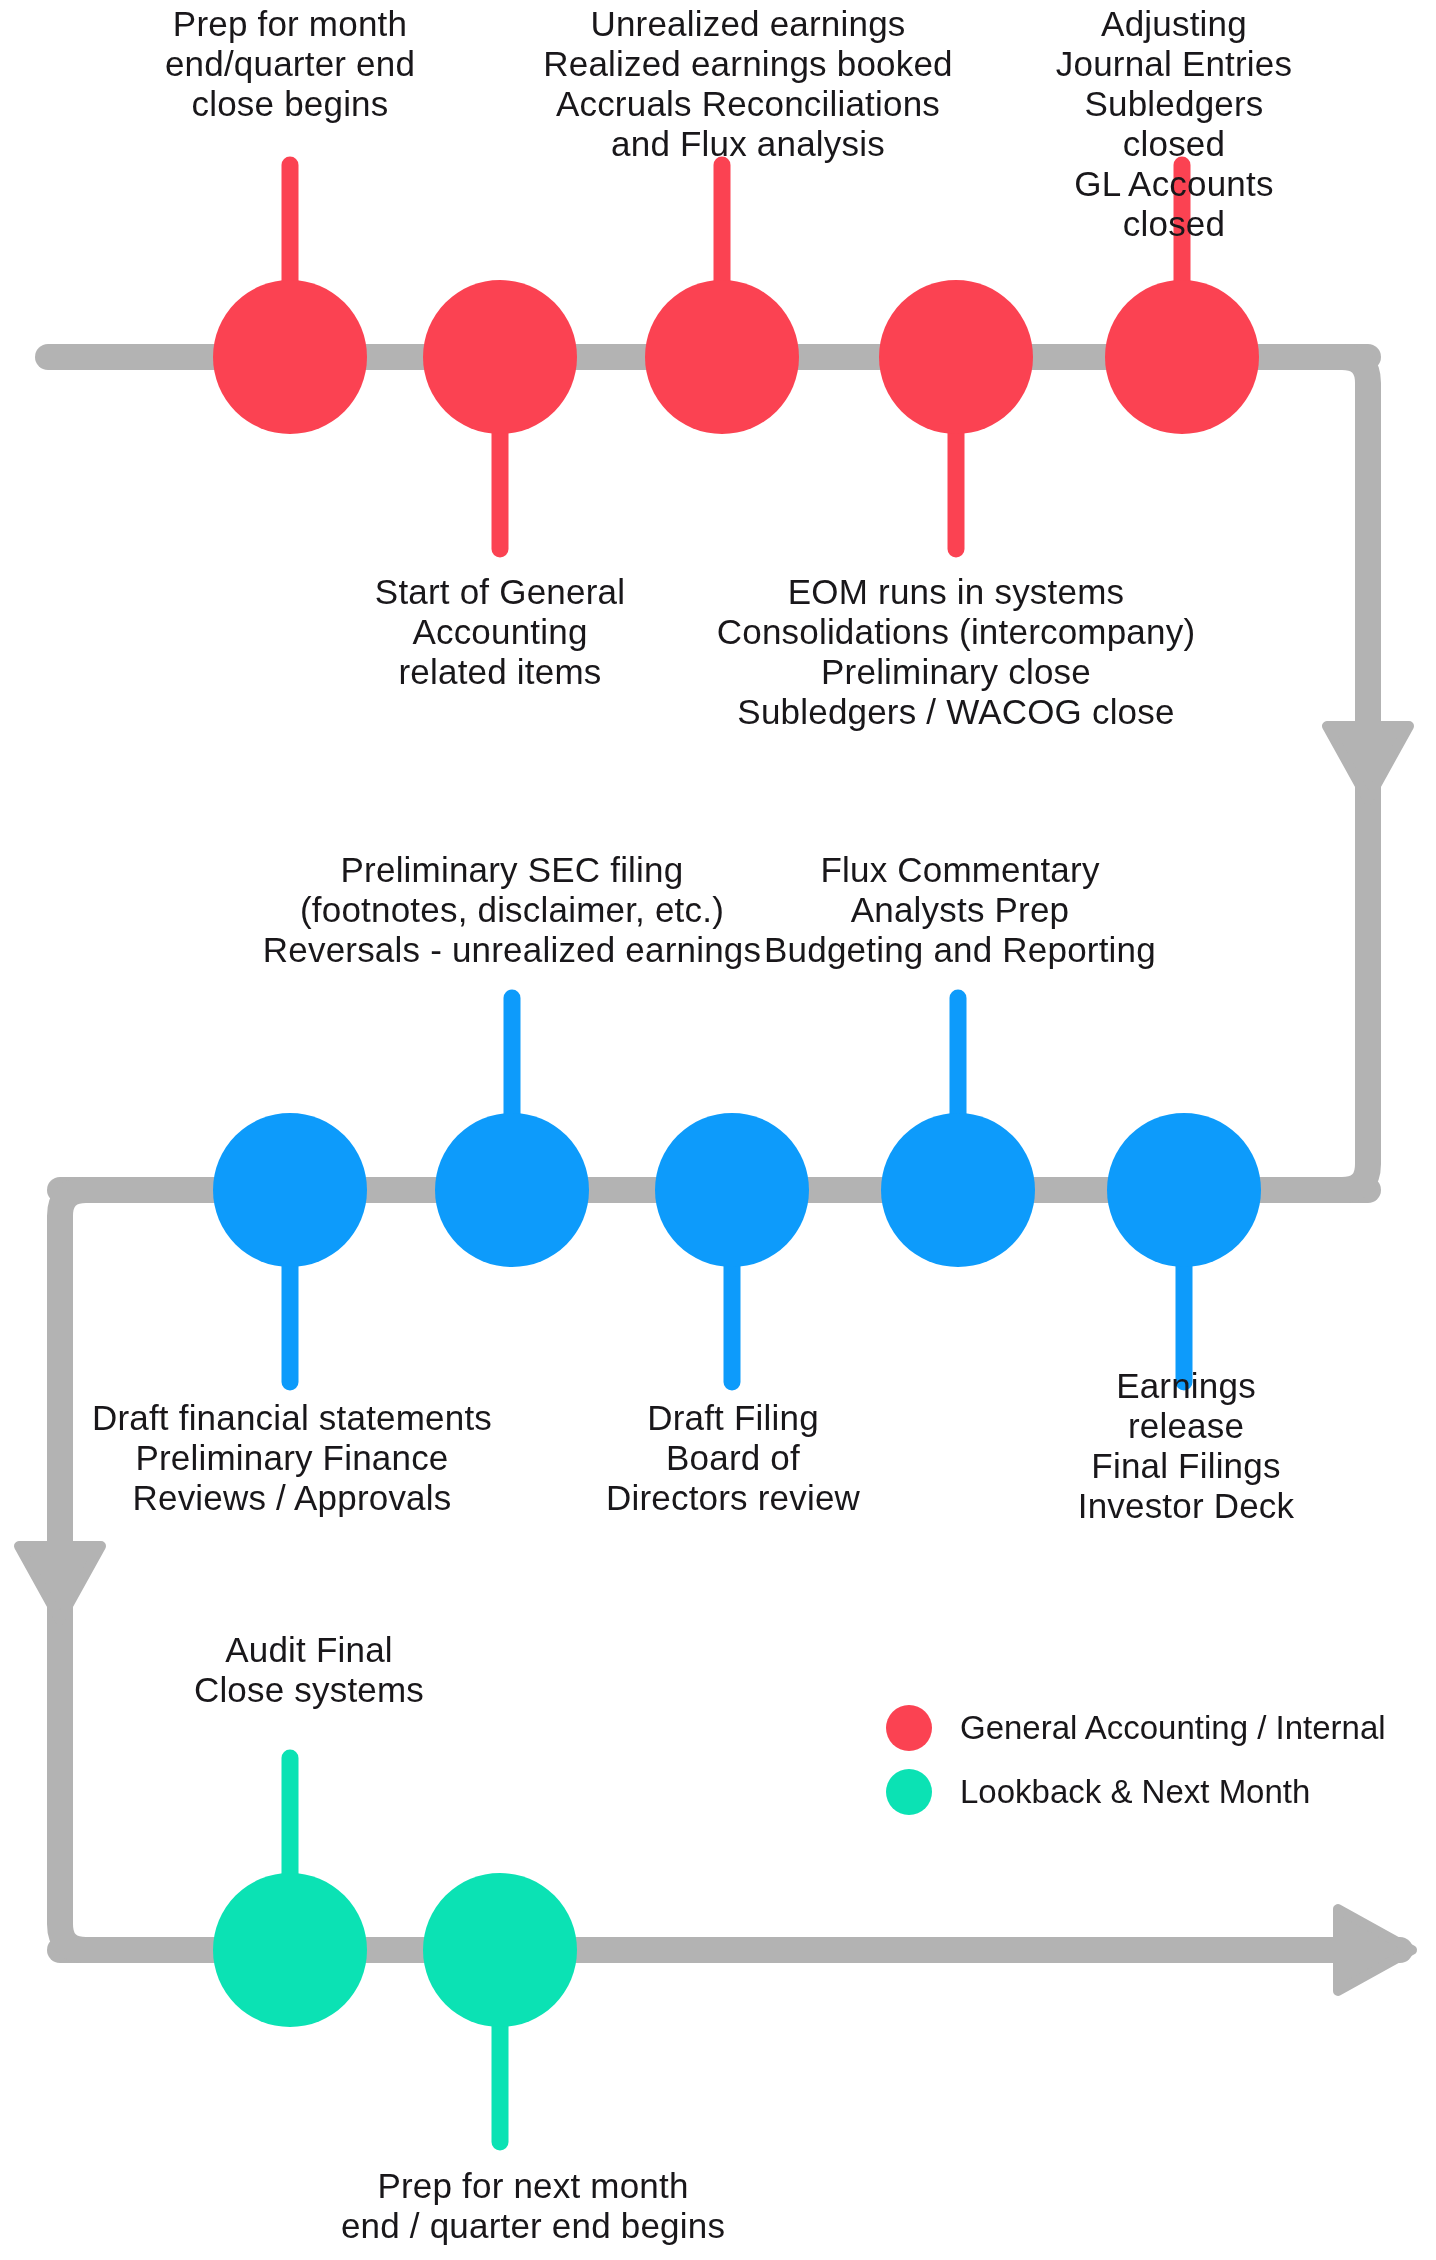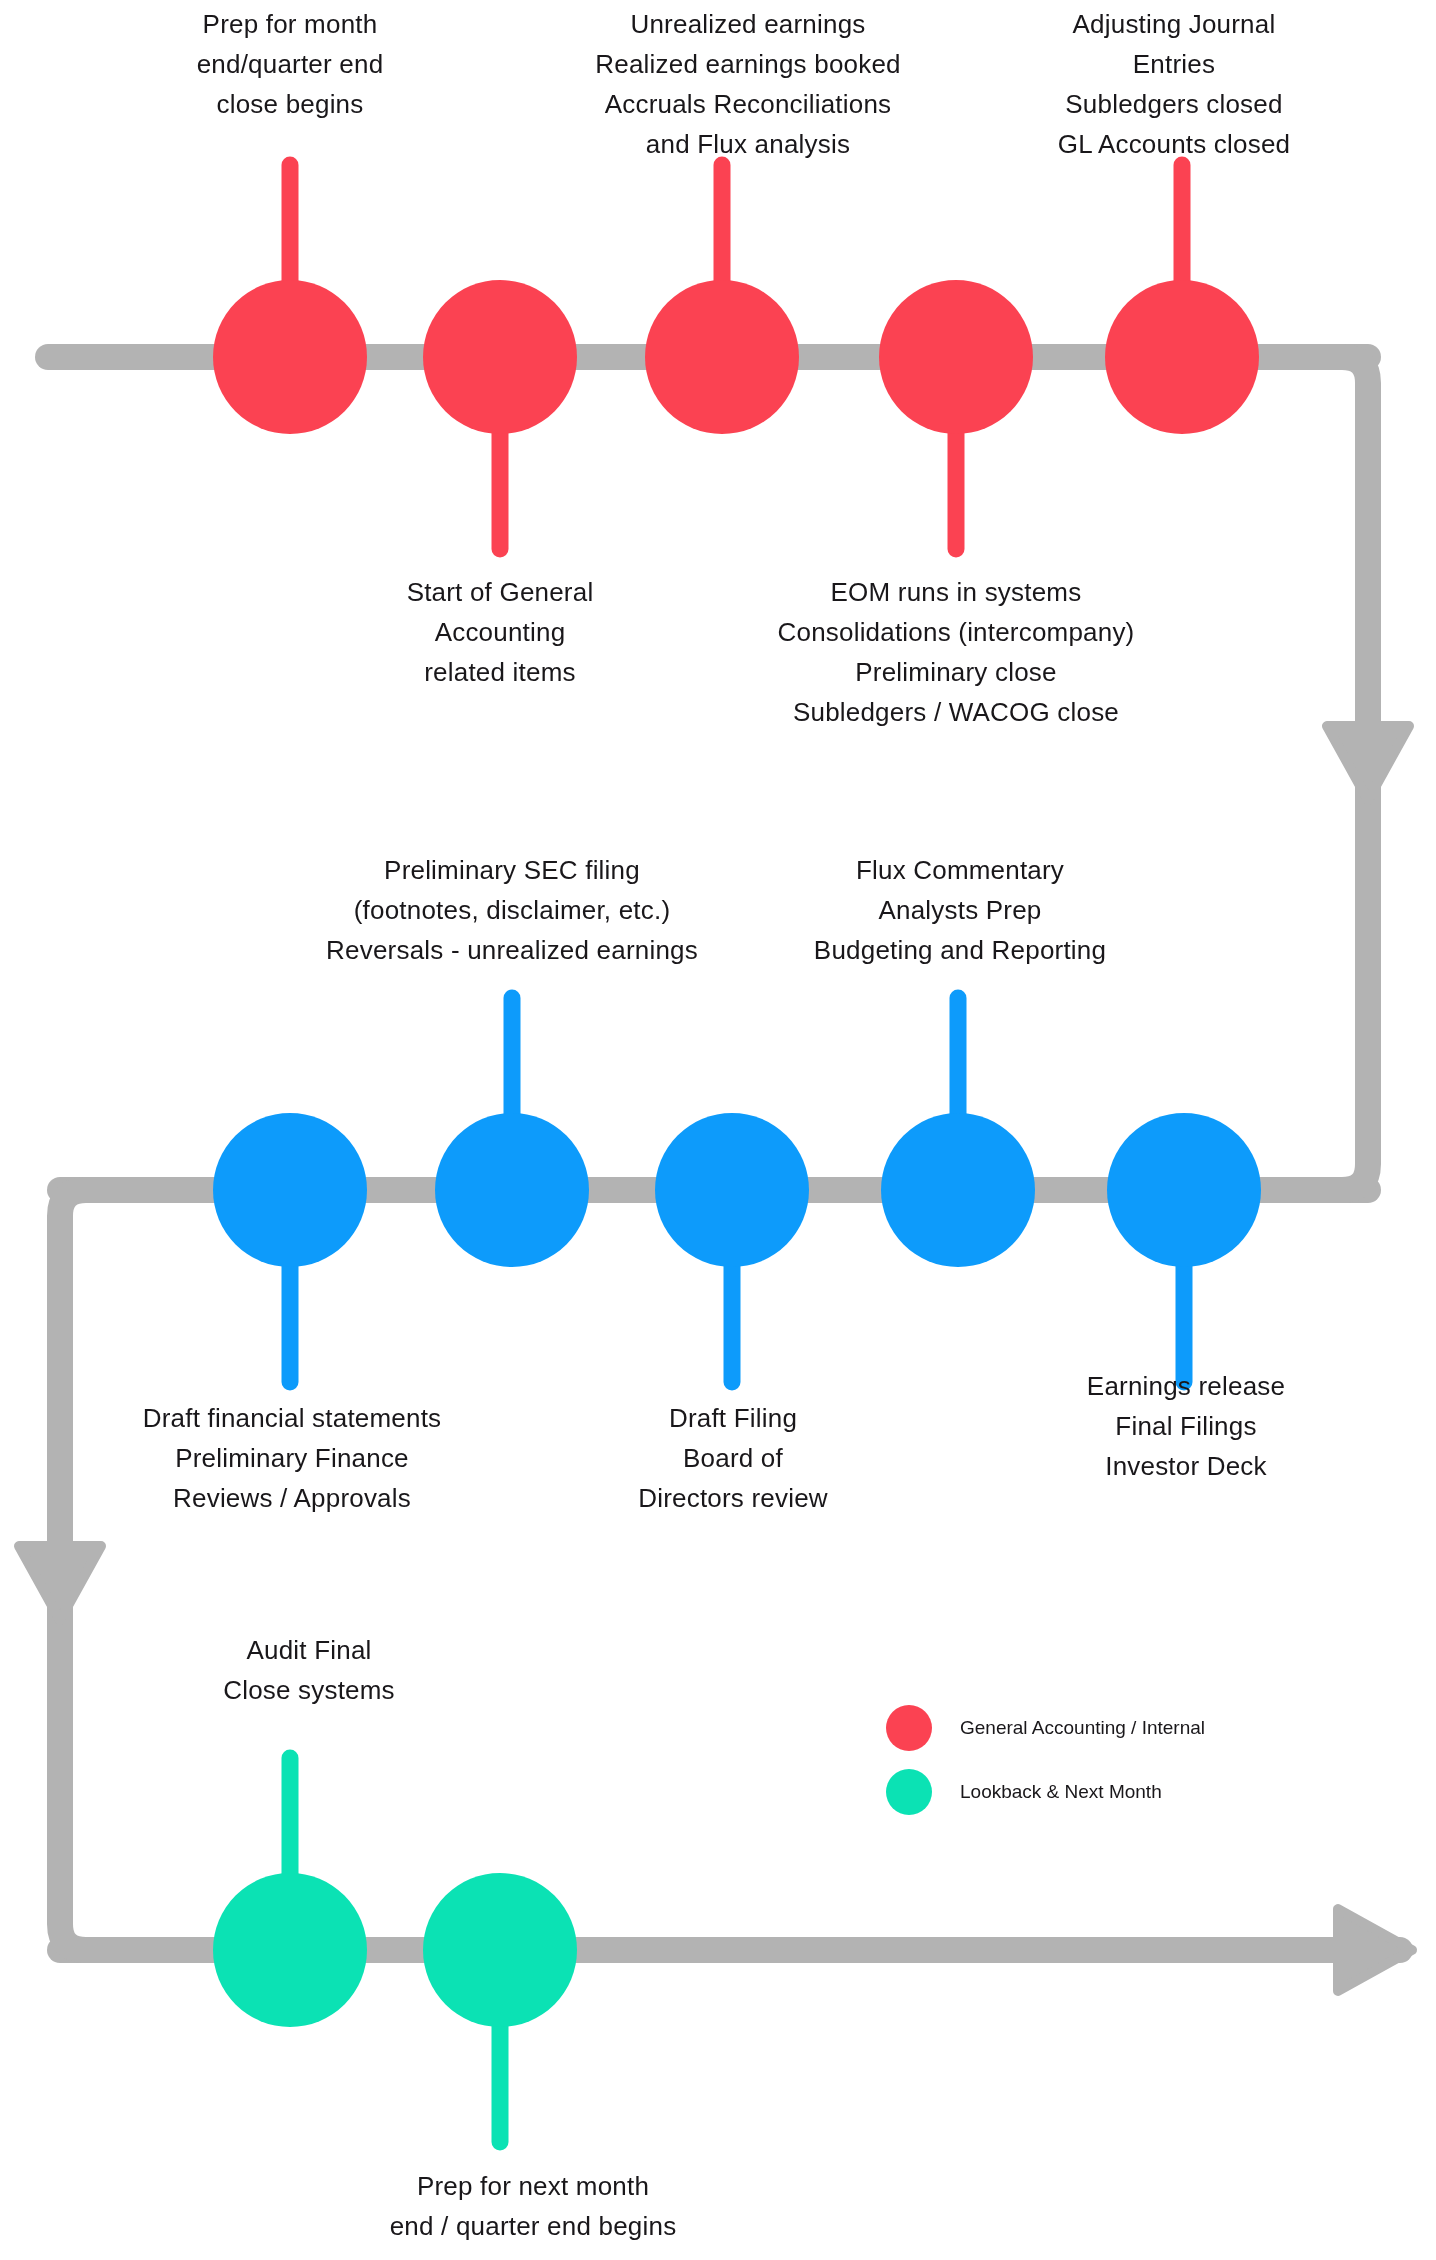--- a/index.html
+++ b/index.html
@@ -22,21 +22,21 @@
     left: 0;
     top: 0;
     width: 1436px;
     height: 2260px;
   }
   .label {
     position: absolute;
     text-align: center;
     color: #19171a;
     font-family: "Liberation Sans", sans-serif;
-    font-size: 26px;
+    font-size: 35px;
     line-height: 40px;
     letter-spacing: 0.2px;
     white-space: pre-line;
     transform: translateX(-50%);
   }
   .label.below { }
   .legend {
     position: absolute;
     left: 886px;
     top: 1700px;
@@ -48,21 +48,21 @@
     margin-bottom: 8px;
   }
   .legend-swatch {
     width: 46px;
     height: 46px;
     border-radius: 50%;
     flex: 0 0 auto;
   }
   .legend-text {
     margin-left: 28px;
-    font-size: 19px;
+    font-size: 33px;
     color: #19171a;
     font-family: "Liberation Sans", sans-serif;
     white-space: nowrap;
   }
 </style>
 </head>
 <body>
 
 <div id="stage">
 

